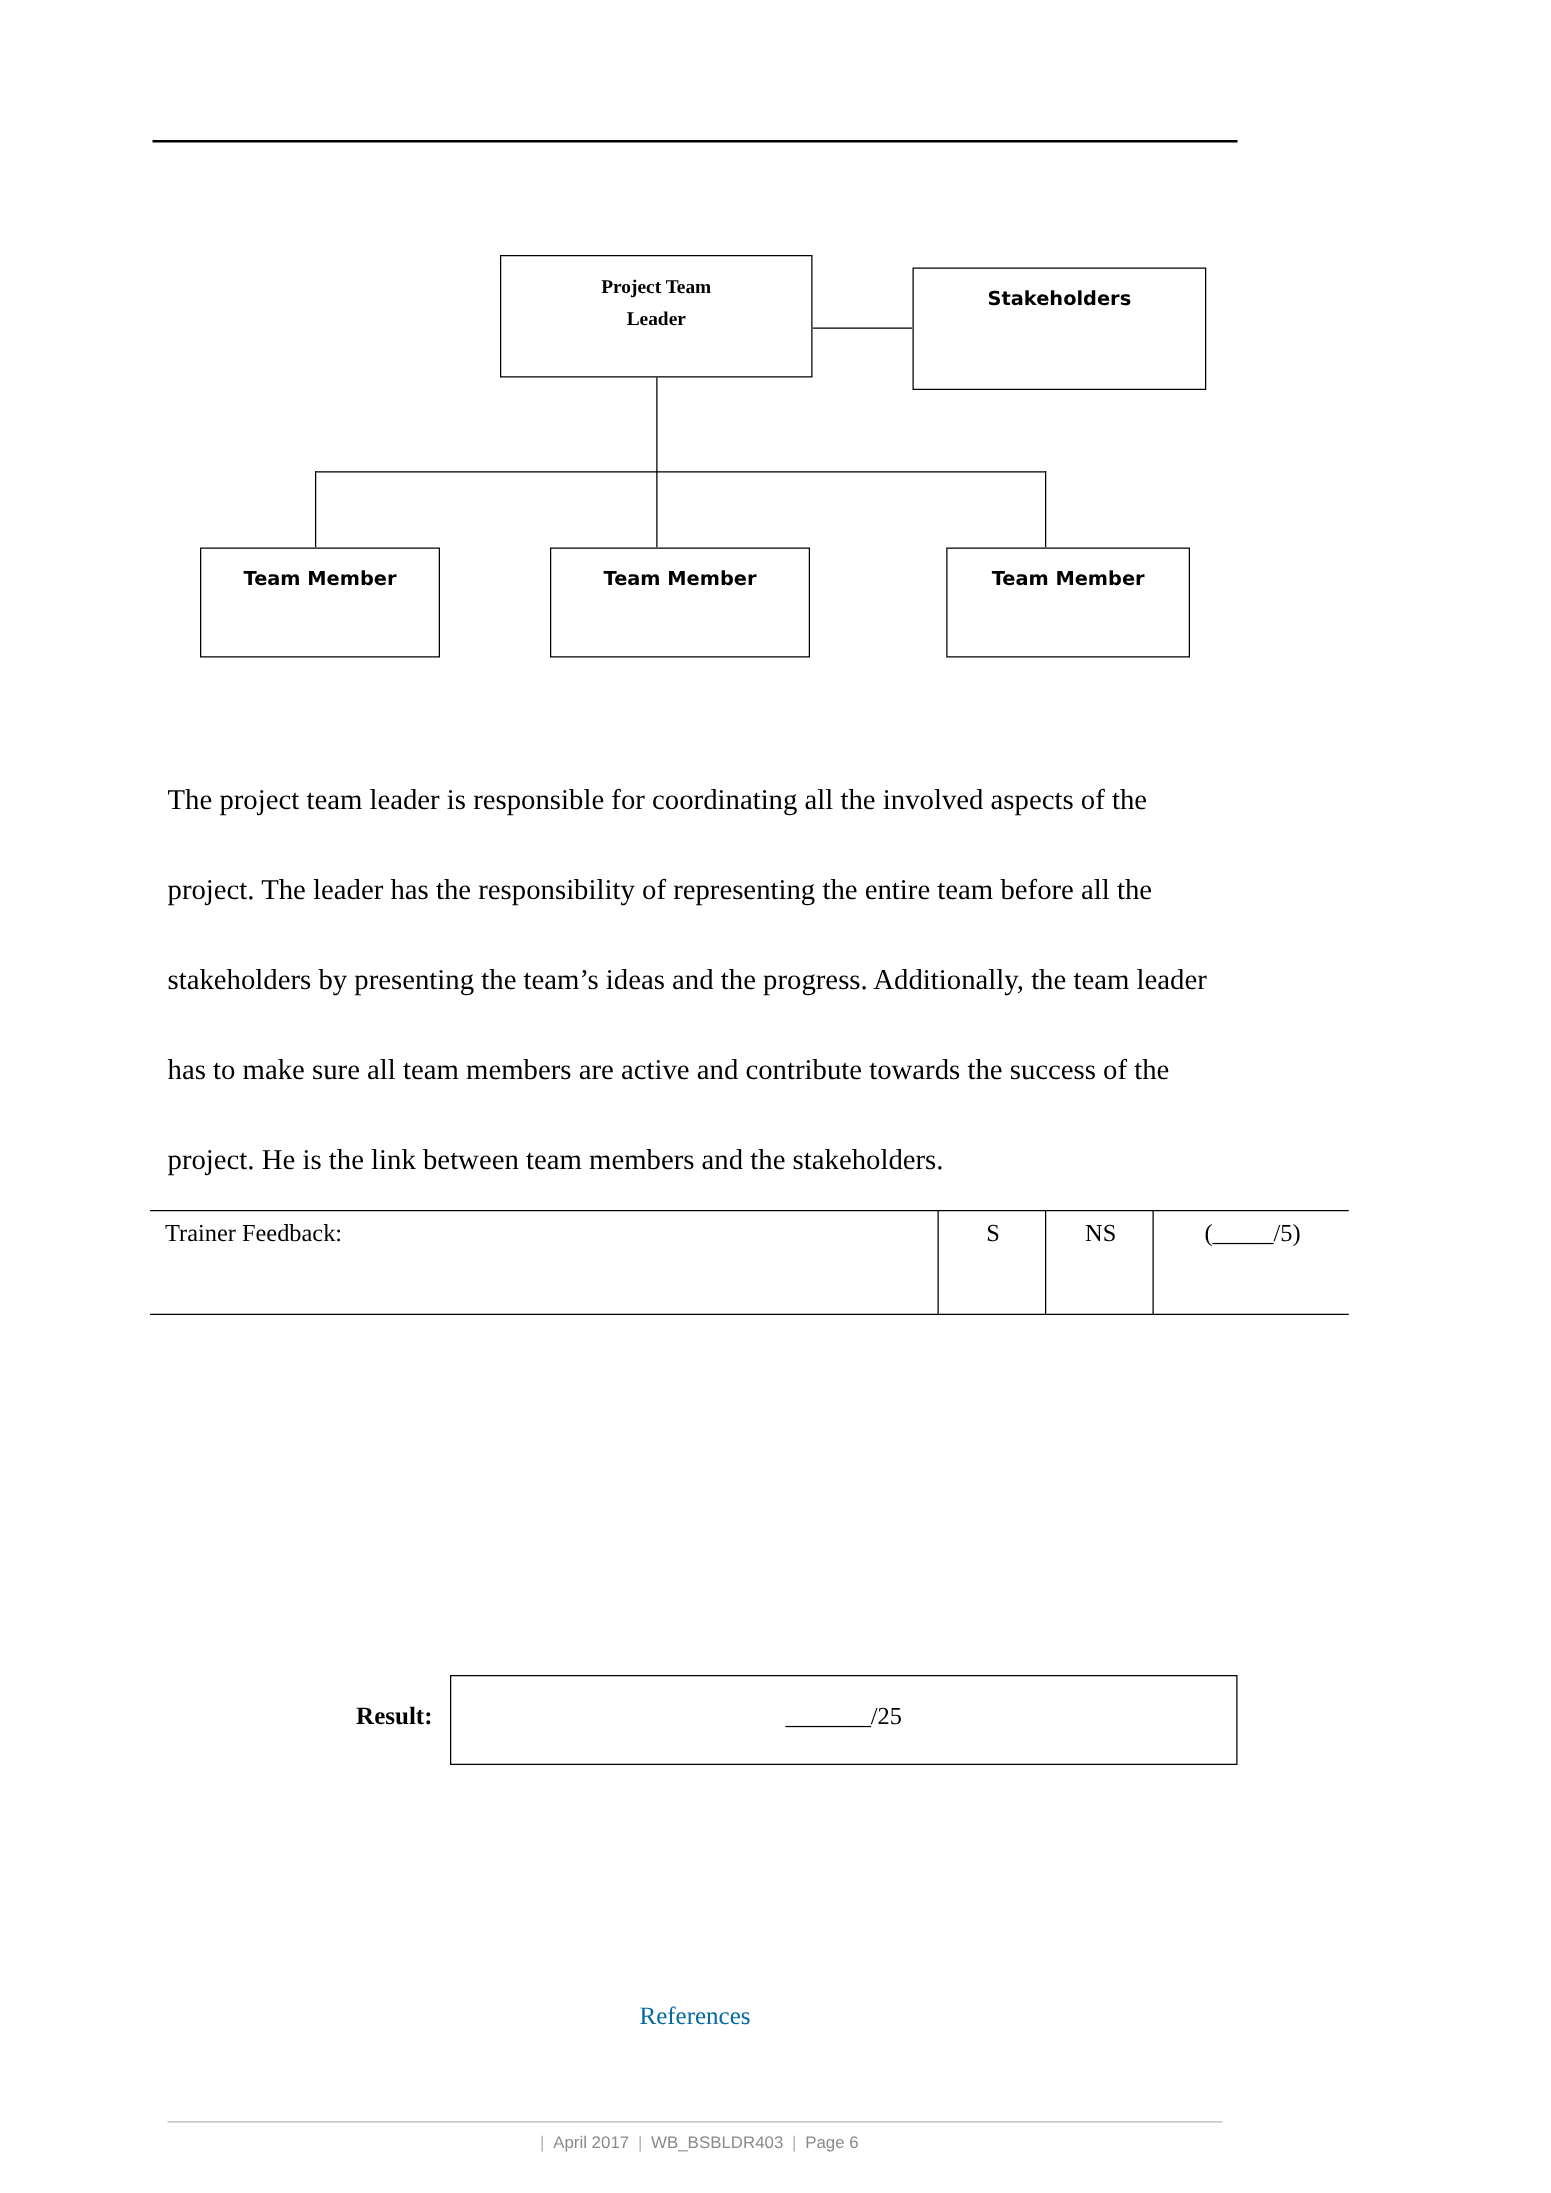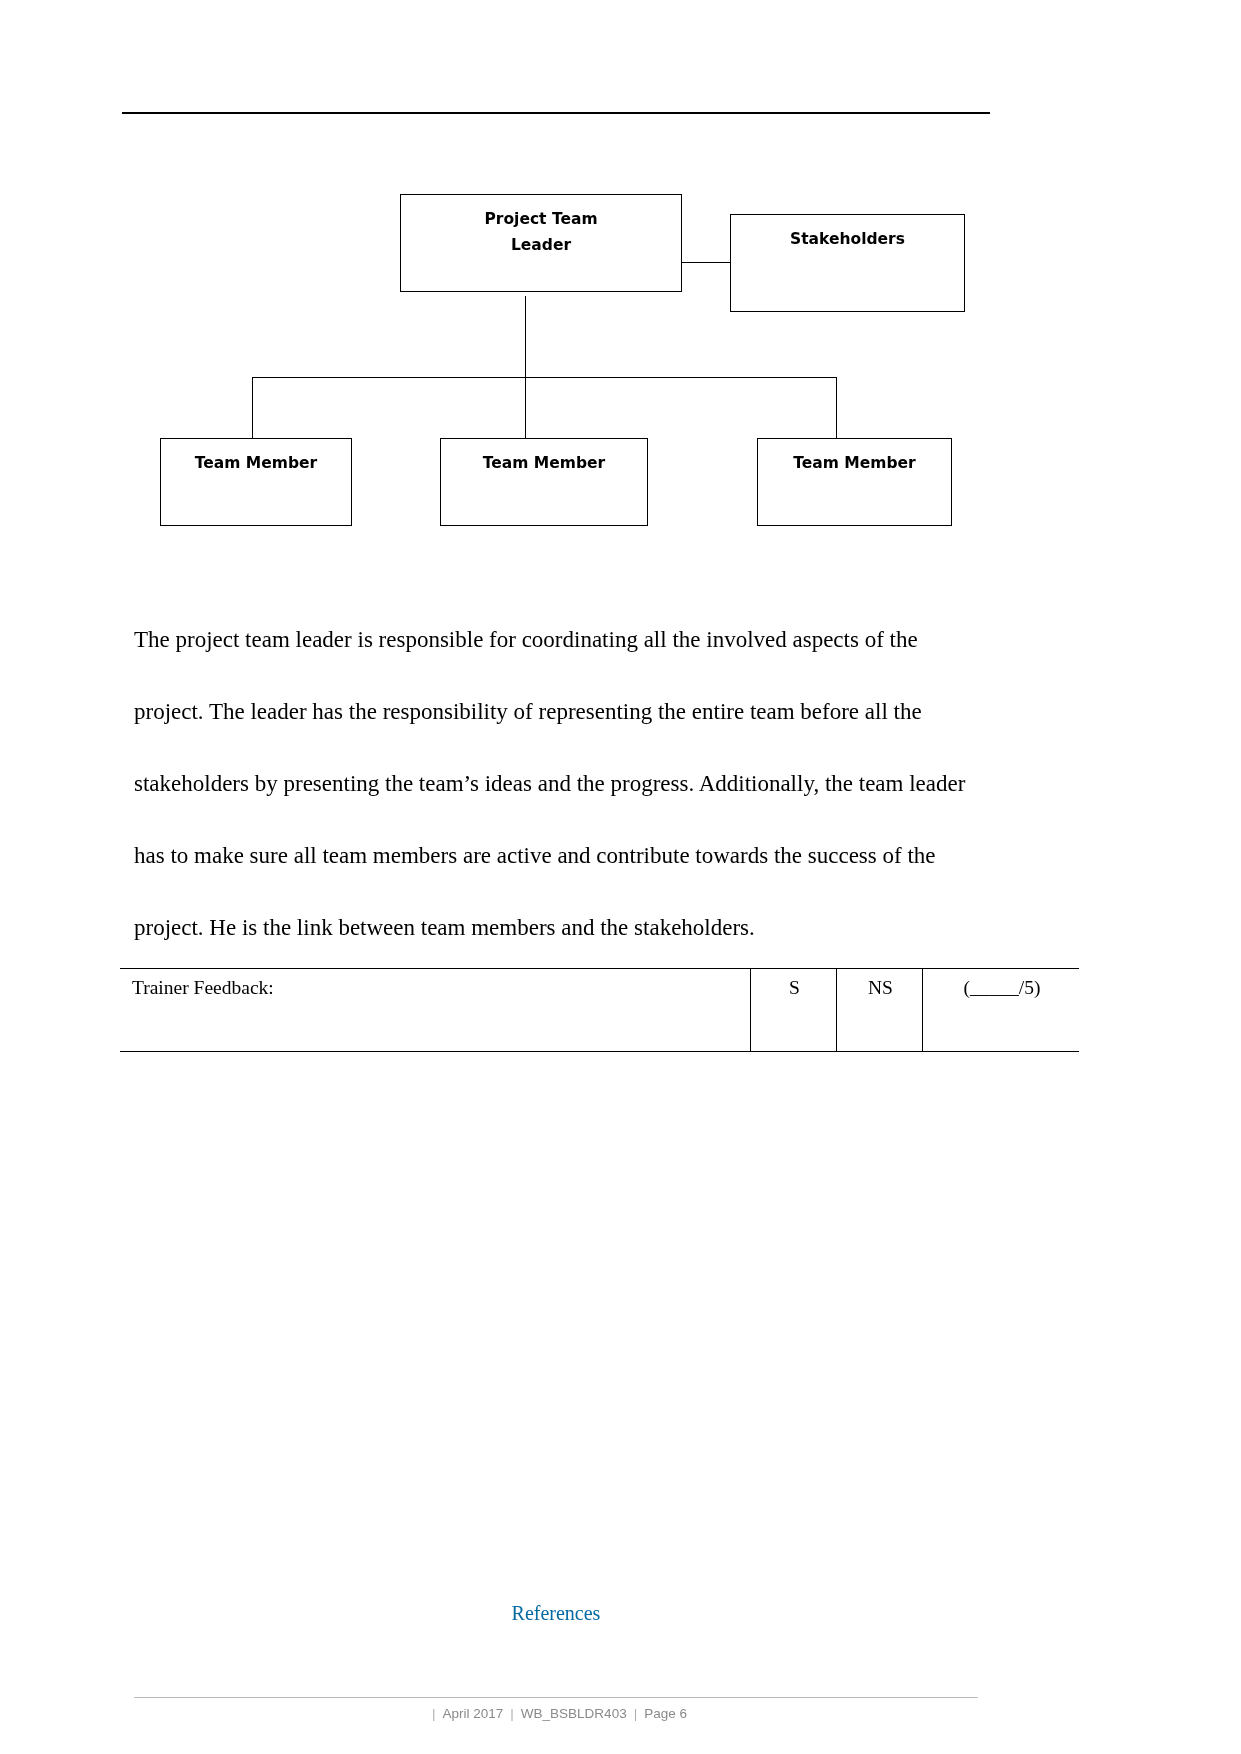--- a/index.html
+++ b/index.html
@@ -44,21 +44,21 @@
     box-sizing: border-box;
     background: #ffffff;
     font-family: "DejaVu Sans", sans-serif;
     font-weight: bold;
     font-size: 15.5px;
     line-height: 1.65;
     text-align: center;
     padding-top: 12px;
     color: #000000;
   }
-  #node-leader   { left: 400px; top: 194px; width: 282px; height: 98px; }
+  #node-leader   { left: 400px; top: 204px; width: 250px; height: 98px; font-family: Liberation Serif, serif; }
   #node-stake    { left: 730px; top: 214px; width: 235px; height: 98px; }
   #node-member-1 { left: 160px; top: 438px; width: 192px; height: 88px; }
   #node-member-2 { left: 440px; top: 438px; width: 208px; height: 88px; }
   #node-member-3 { left: 757px; top: 438px; width: 195px; height: 88px; }
 
   .connector {
     position: absolute;
     background: #000000;
   }
   
@@ -224,20 +224,24 @@
     <tbody>
         <tr>
       <td class="c-label">Trainer Feedback:</td>
       <td class="c-s">S</td>
       <td class="c-ns">NS</td>
       <td class="c-score">(_____/5)</td>
     </tr>
   </tbody>
     </table>
 
+  <div class="result-row">
+    <div class="result-label">Result:</div>
+    <div class="result-box">_______/25</div>
+  </div>
 
   <div class="references">References</div>
 
   <div class="footer-rule"></div>
   <div class="footer">
     <span class="sep">|</span>
     <span class="seg">April 2017</span>
     <span class="sep">|</span>
     <span class="seg">WB_BSBLDR403</span>
     <span class="sep">|</span>

